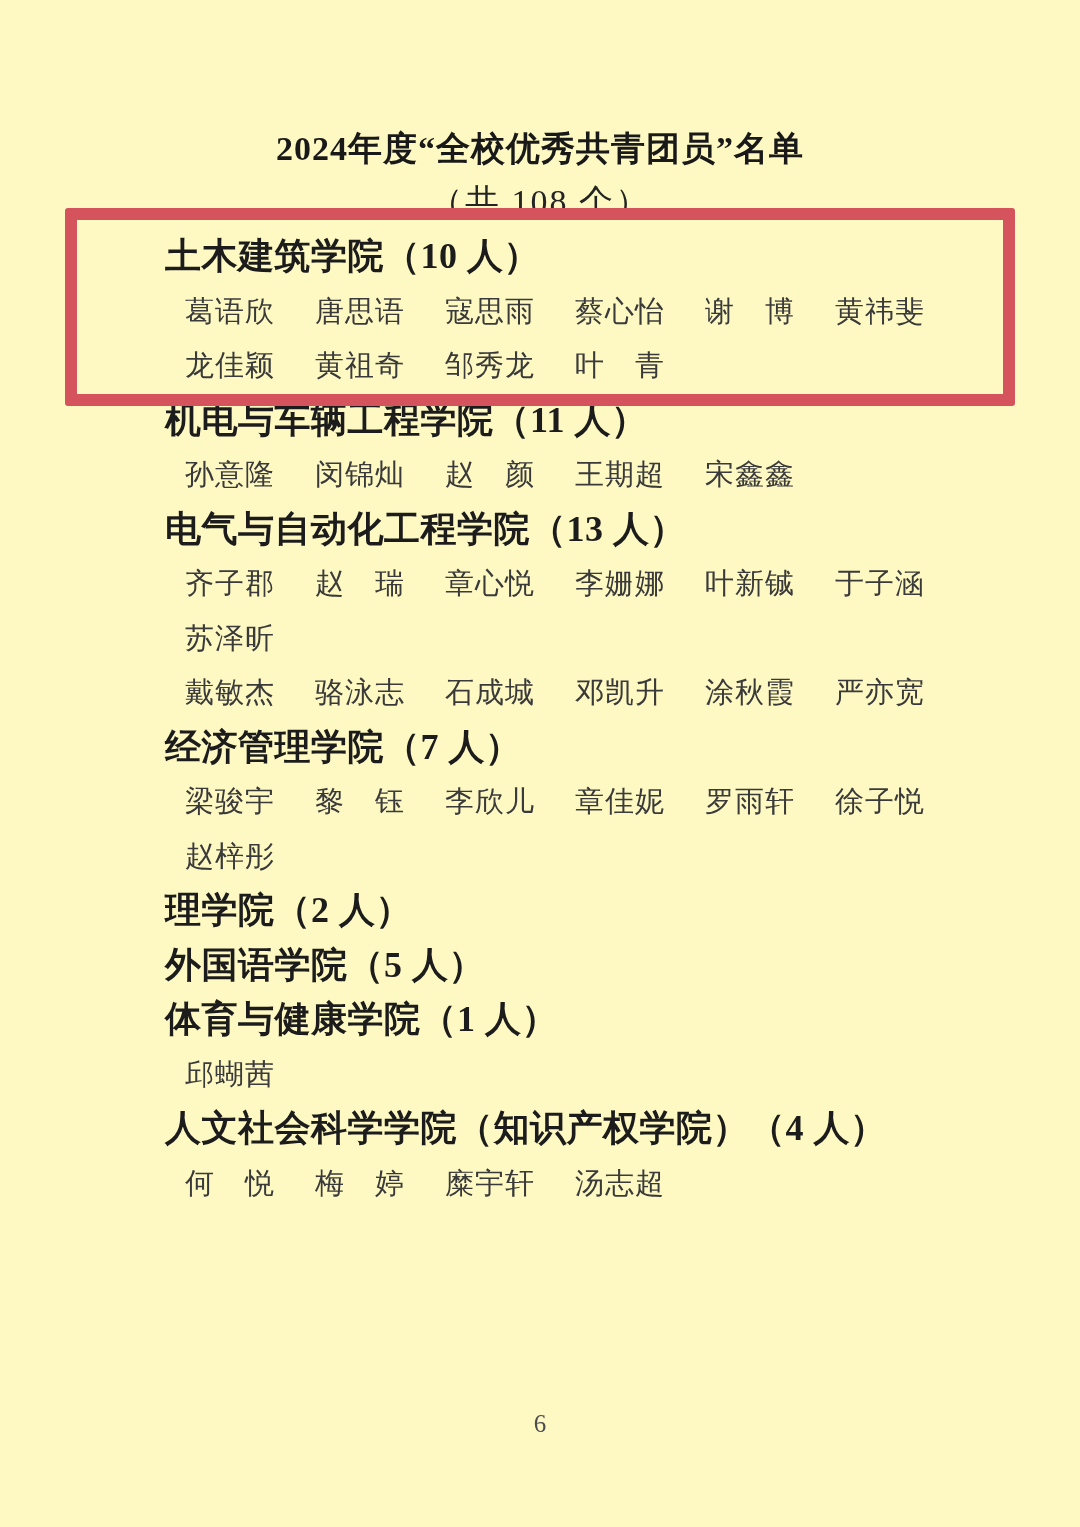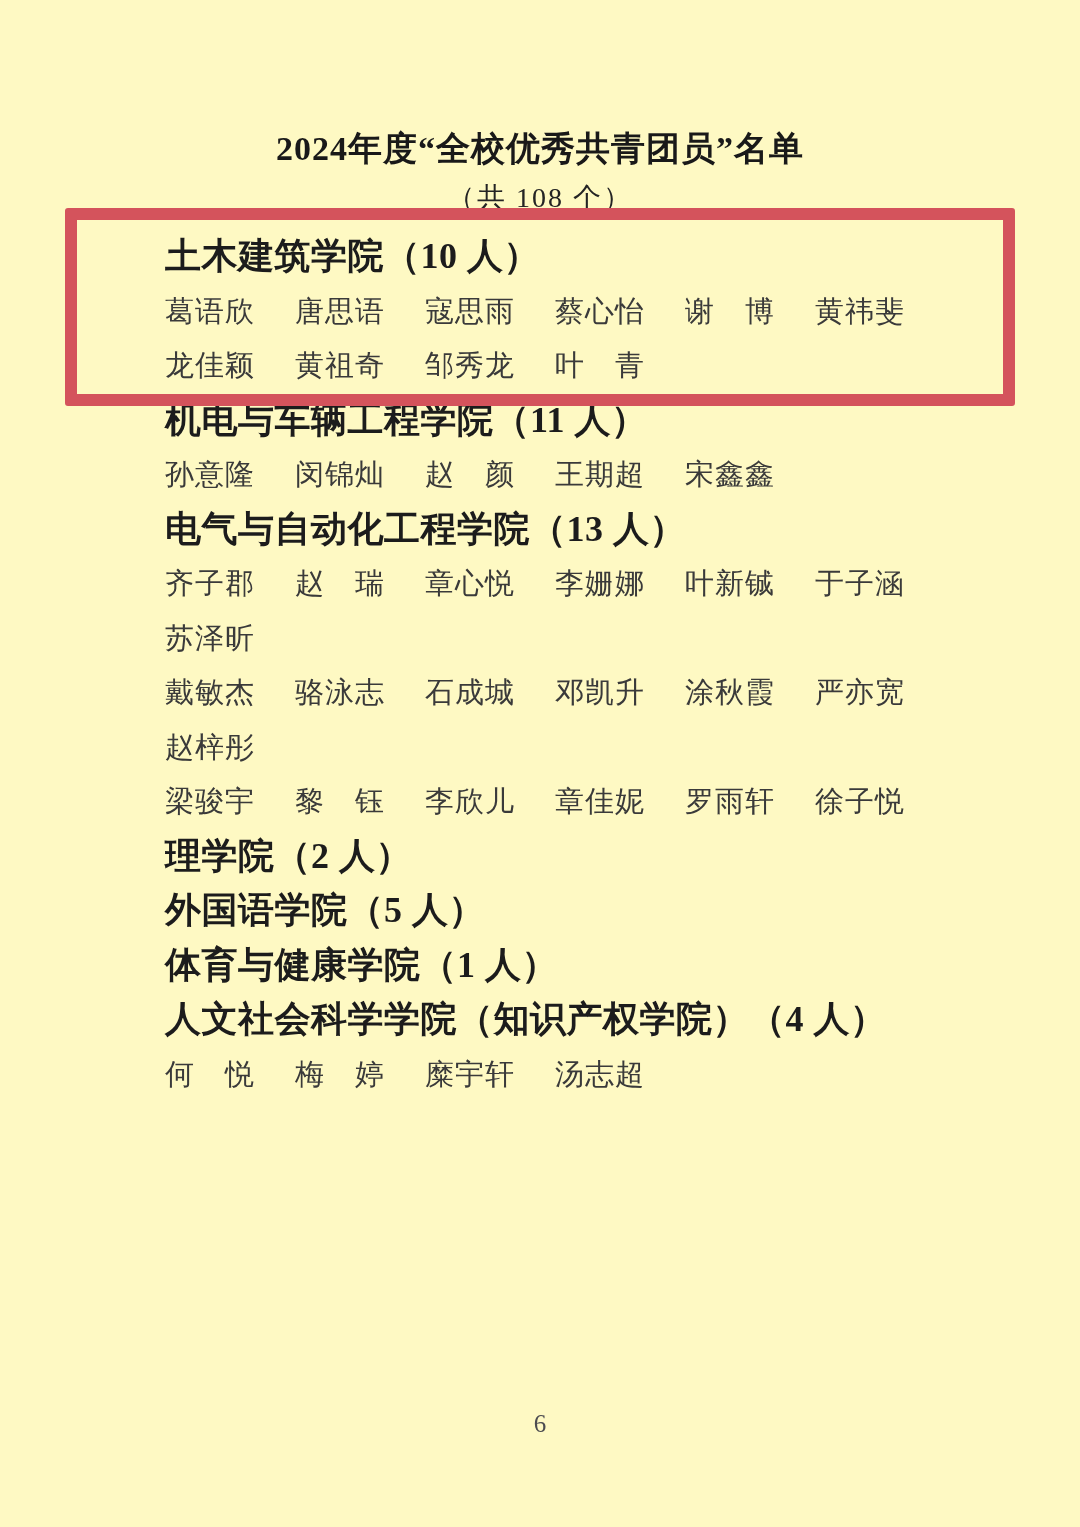--- a/index.html
+++ b/index.html
@@ -26,21 +26,21 @@
     color: #191919;
     letter-spacing: 1px;
     z-index: 1;
   }
   .subtitle {
     position: absolute;
     top: 179px;
     left: 0;
     width: 100%;
     text-align: center;
-    font-size: 28px;
+    font-size: 34px;
     font-weight: 400;
     color: #242424;
     letter-spacing: 2px;
     z-index: 1;
   }
   .redbox {
     position: absolute;
     left: 65px;
     top: 208px;
     width: 950px;
@@ -71,20 +71,21 @@
   }
   .names-row {
     font-size: 29px;
     font-weight: 400;
     color: #3a3a3a;
   }
   .name {
     display: inline-block;
     width: 130px;
     letter-spacing: 1px;
+    text-align: center;
   }
   .pagenum {
     position: absolute;
     top: 1410px;
     left: 0;
     width: 100%;
     text-align: center;
     font-size: 25px;
     color: #4c4c50;
   }
@@ -99,22 +100,24 @@
   <div class="content" id="sections">
       <div class="line heading">土木建筑学院（10 人）</div>
       <div class="line names-row"><span class="name">葛语欣</span><span class="name">唐思语</span><span class="name">寇思雨</span><span class="name">蔡心怡</span><span class="name">谢　博</span><span class="name">黄祎斐</span></div>
       <div class="line names-row"><span class="name">龙佳颖</span><span class="name">黄祖奇</span><span class="name">邹秀龙</span><span class="name">叶　青</span></div>
       <div class="line heading">机电与车辆工程学院（11 人）</div>
       <div class="line names-row"><span class="name">孙意隆</span><span class="name">闵锦灿</span><span class="name">赵　颜</span><span class="name">王期超</span><span class="name">宋鑫鑫</span></div>
       <div class="line heading">电气与自动化工程学院（13 人）</div>
       <div class="line names-row"><span class="name">齐子郡</span><span class="name">赵　瑞</span><span class="name">章心悦</span><span class="name">李姗娜</span><span class="name">叶新铖</span><span class="name">于子涵</span></div>
       <div class="line names-row"><span class="name">苏泽昕</span></div>
       <div class="line names-row"><span class="name">戴敏杰</span><span class="name">骆泳志</span><span class="name">石成城</span><span class="name">邓凯升</span><span class="name">涂秋霞</span><span class="name">严亦宽</span></div>
+      <div class="line heading">经济管理学院（7 人）</div>
+      <div class="line names-row"><span class="name">梁骏宇</span><span class="name">黎　钰</span><span class="name">李欣儿</span><span class="name">章佳妮</span><span class="name">罗雨轩</span><span class="name">徐子悦</span></div>
       <div class="line names-row"><span class="name">赵梓彤</span></div>
-      <div class="line names-row"><span class="name">梁骏宇</span><span class="name">黎　钰</span><span class="name">李欣儿</span><span class="name">章佳妮</span><span class="name">罗雨轩</span><span class="name">徐子悦</span></div>
       <div class="line heading">理学院（2 人）</div>
       <div class="line heading">外国语学院（5 人）</div>
       <div class="line heading">体育与健康学院（1 人）</div>
+      <div class="line names-row"><span class="name">邱蝴茜</span></div>
       <div class="line heading">人文社会科学学院（知识产权学院）（4 人）</div>
       <div class="line names-row"><span class="name">何　悦</span><span class="name">梅　婷</span><span class="name">糜宇轩</span><span class="name">汤志超</span></div>
     </div>
   <div class="pagenum">6</div>
 </div>
 
 </body></html>

